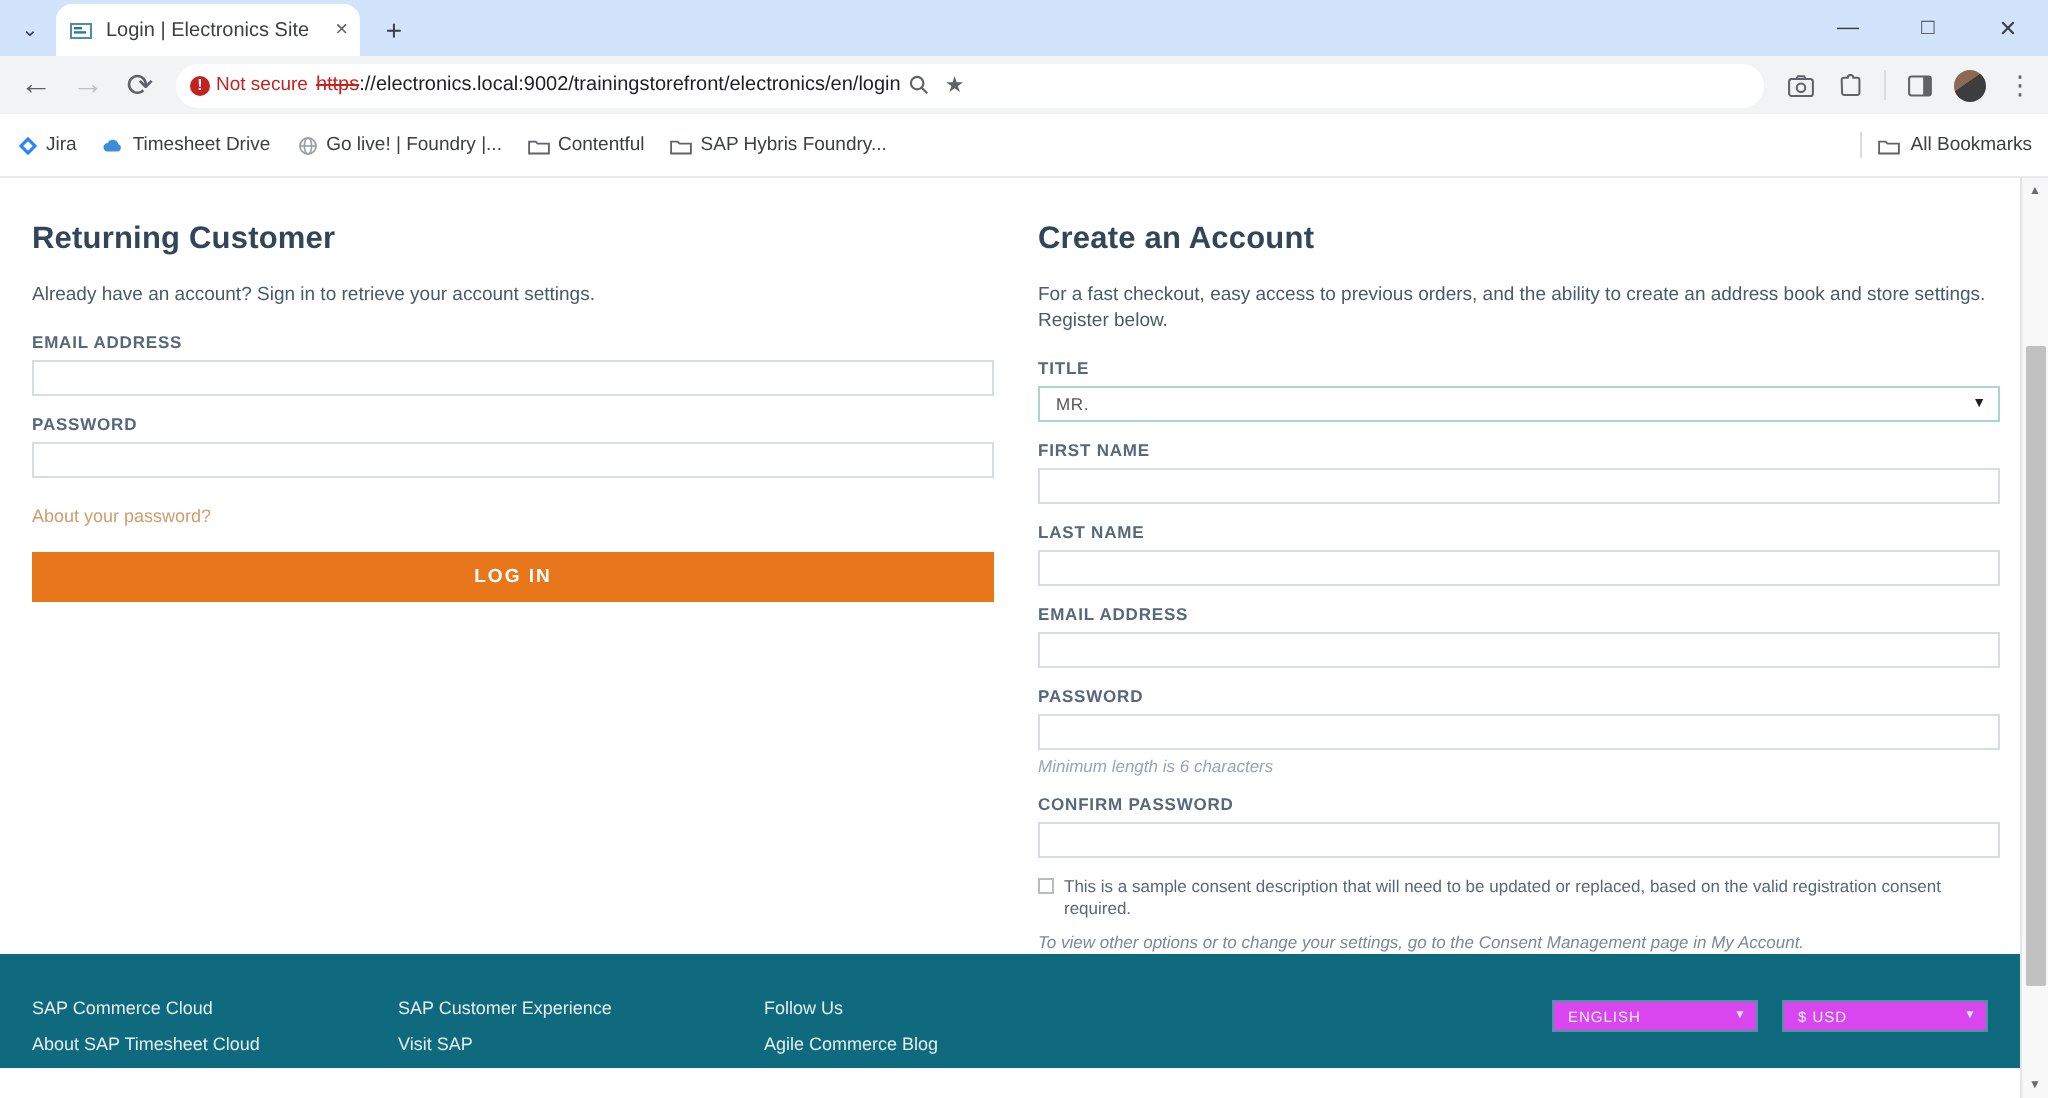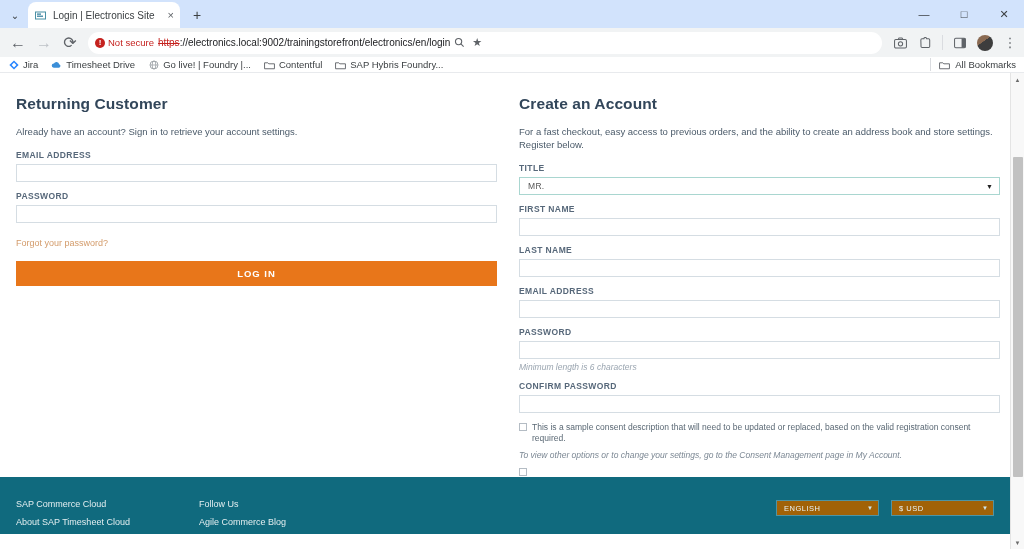--- a/index.html
+++ b/index.html
@@ -79,21 +79,21 @@
   .tb-right { display: flex; align-items: center; gap: 9px; flex: 0 0 auto; padding-left: 4px; }
   .tb-ico { color: #5f6368; font-size: 12px; width: 16px; height: 16px;
             display: flex; align-items: center; justify-content: center; }
   .tb-sep { width: 1px; height: 15px; background: #dadce0; }
   .avatar {
     width: 16px; height: 16px; border-radius: 50%;
     background: linear-gradient(145deg,#8a6a52 40%,#3d3d3d 41%); flex: 0 0 auto;
   }
 
   .bookmarks {
-    height: 16px; background: #ffffff; display: flex; align-items: center;
+    height: 32px; background: #ffffff; display: flex; align-items: center;
     padding: 0 8px; gap: 13px; position: relative; border-bottom: 1px solid #e8eaed;
   }
   .bm { display: flex; align-items: center; gap: 4px; flex: 0 0 auto; }
   .bm-label { font-size: 9.5px; color: #3c4043; white-space: nowrap; }
   .bm-ico { width: 11px; height: 11px; display: flex; align-items: center; justify-content: center; flex: 0 0 auto; }
   .bm-right {
     position: absolute; right: 8px; display: flex; align-items: center; gap: 5px;
   }
   .bm-right-sep { width: 1px; height: 13px; background: #dadce0; margin-right: 3px; }
 
@@ -175,21 +175,21 @@
   .f-col { width: 183px; flex: 0 0 auto; }
   .f-link {
     display: block; font-size: 9px; color: #e3eef0; text-decoration: none;
     margin-bottom: 7px; line-height: 1.2;
   }
   .f-right {
     margin-left: auto; display: flex; align-items: flex-start; gap: 12px; padding-top: 1px;
   }
   .f-select-wrap { position: relative; }
   .f-select {
-    width: 103px; height: 16px; background: #a16207; border: 1px solid #4e94a3;
+    width: 103px; height: 16px; background: #d946ef; border: 1px solid #4e94a3;
     color: #e9f3f5; font-family: "Liberation Sans", sans-serif; font-size: 7.5px;
     letter-spacing: .5px; padding: 0 15px 0 7px; outline: none;
     appearance: none; -webkit-appearance: none; display: block;
   }
   .f-select-arrow {
     position: absolute; right: 6px; top: 50%; transform: translateY(-50%);
     pointer-events: none; font-size: 6px; color: #cfe4e8; line-height: 1;
   }
 
   
@@ -363,21 +363,21 @@
           <div class="fld-group">
             <label class="fld-label">EMAIL ADDRESS</label>
             <input class="fld-input" type="text" value="" style="">
           </div>
 
           <div class="fld-group">
             <label class="fld-label">PASSWORD</label>
             <input class="fld-input" type="password" value="" style="">
           </div>
 
-          <a class="forgot" href="#">Forgot your password?</a>
+          <a class="forgot" href="#">About your password?</a>
 
           <button class="btn-login">LOG IN</button>
         </div>
 
         <div class="col">
           <h1 class="sec-title">Create an Account</h1>
           <div class="sec-desc">For a fast checkout, easy access to previous orders, and the ability to create an address book and store settings. Register below.</div>
 
           <div class="fld-group">
             <label class="fld-label">TITLE</label>
@@ -429,20 +429,24 @@
           <button class="btn-register">REGISTER</button>
         </div>
       </div>
 
       <div class="footer">
         <div class="f-col">
           <a class="f-link" href="#">SAP Commerce Cloud</a>
           <a class="f-link" href="#">About SAP Timesheet Cloud</a>
         </div>
         <div class="f-col">
+          <a class="f-link" href="#">SAP Customer Experience</a>
+          <a class="f-link" href="#">Visit SAP</a>
+        </div>
+        <div class="f-col">
           <a class="f-link" href="#">Follow Us</a>
           <a class="f-link" href="#">Agile Commerce Blog</a>
         </div>
         <div class="f-right">
           <div class="f-select-wrap">
             <select class="f-select">
               <option>ENGLISH</option>
             </select>
             <span class="f-select-arrow">▼</span>
           </div>

